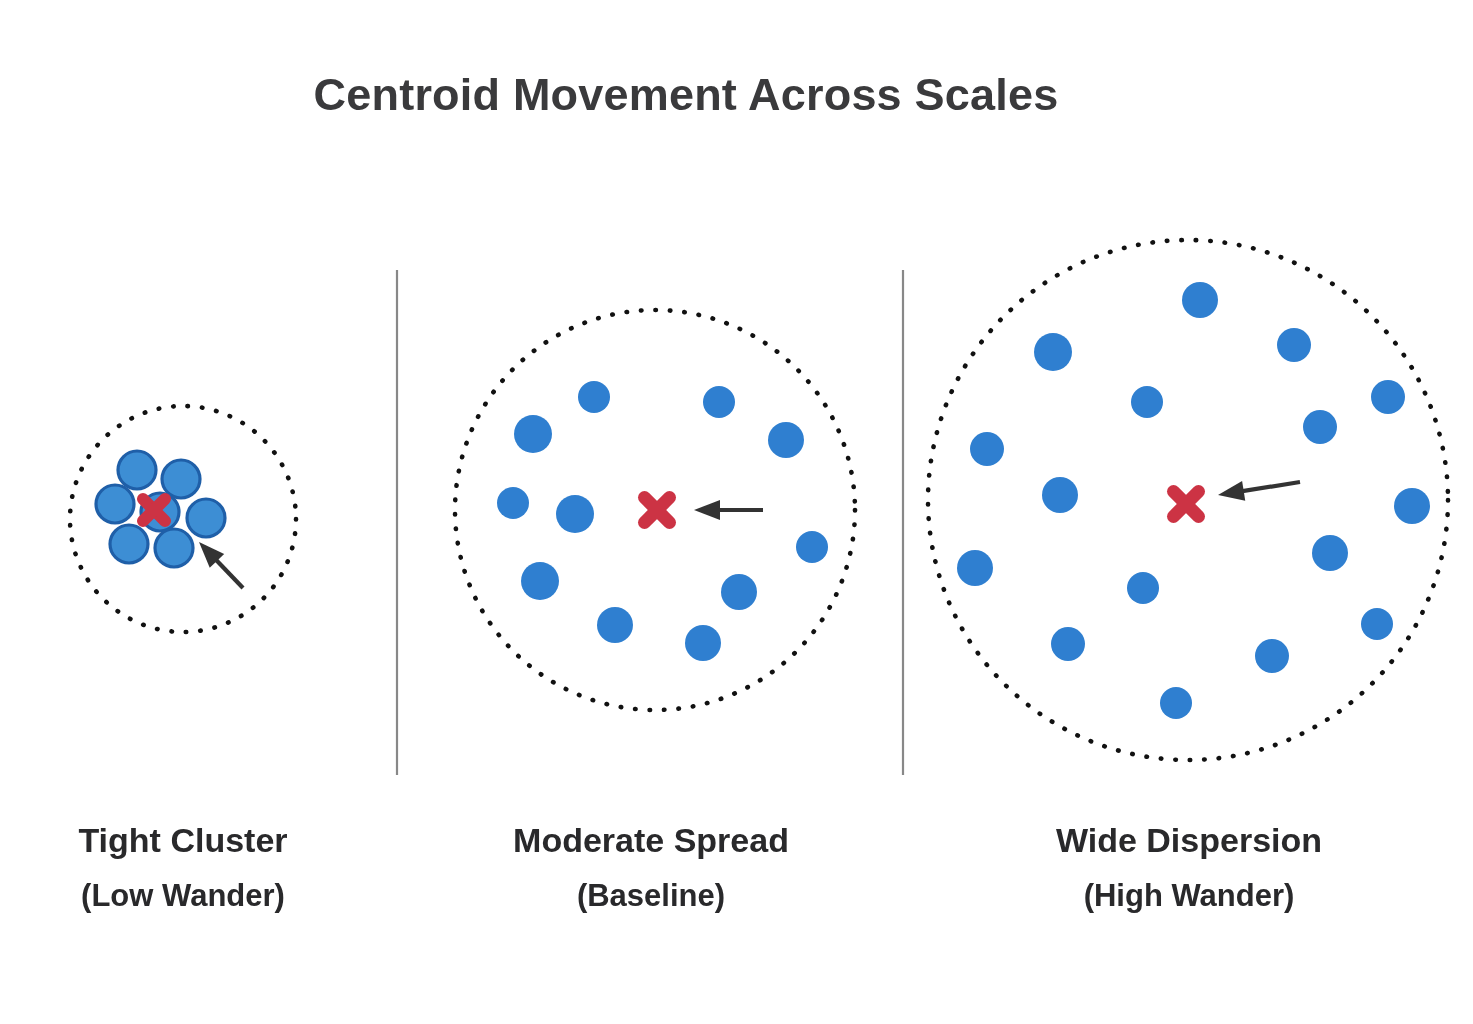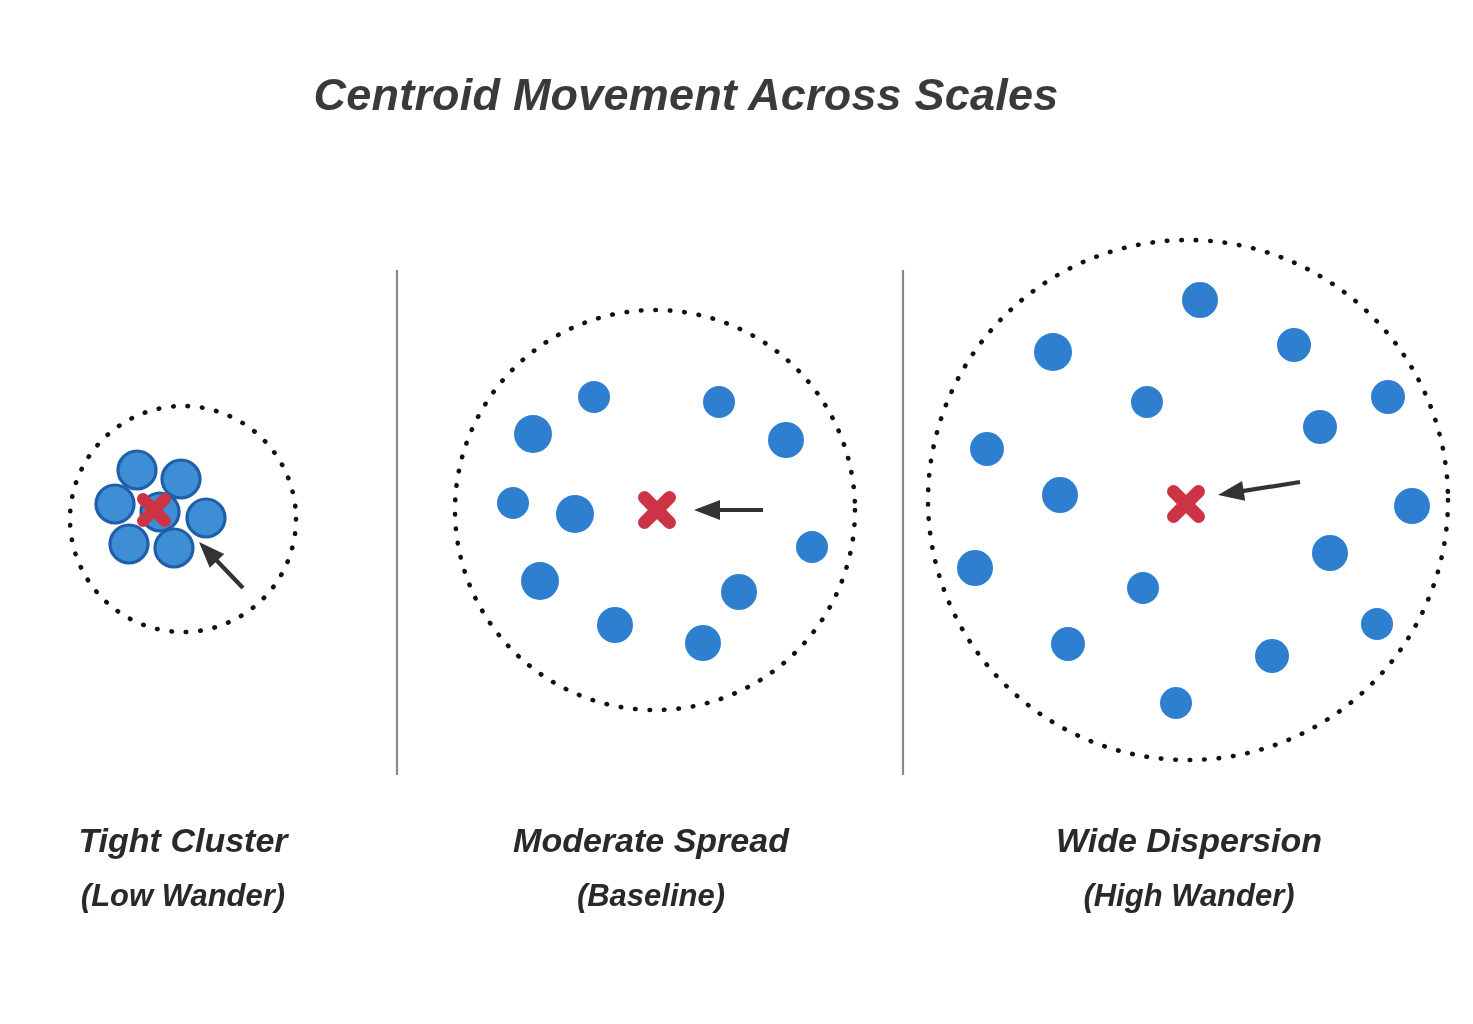--- a/index.html
+++ b/index.html
@@ -13,21 +13,20 @@
     height: 1024px;
     font-family: "Liberation Sans", sans-serif;
     overflow: hidden;
     position: relative;
   }
   #stage {
     position: absolute;
     left: 0; top: 0;
     width: 1473px;
     height: 1024px;
-    font-style: italic;
   }
   #figure {
     display: block;
     width: 1473px;
     height: 1024px;
   }
   .fig-title {
     font-family: "Liberation Sans", sans-serif;
     font-weight: bold;
     font-size: 45px;

